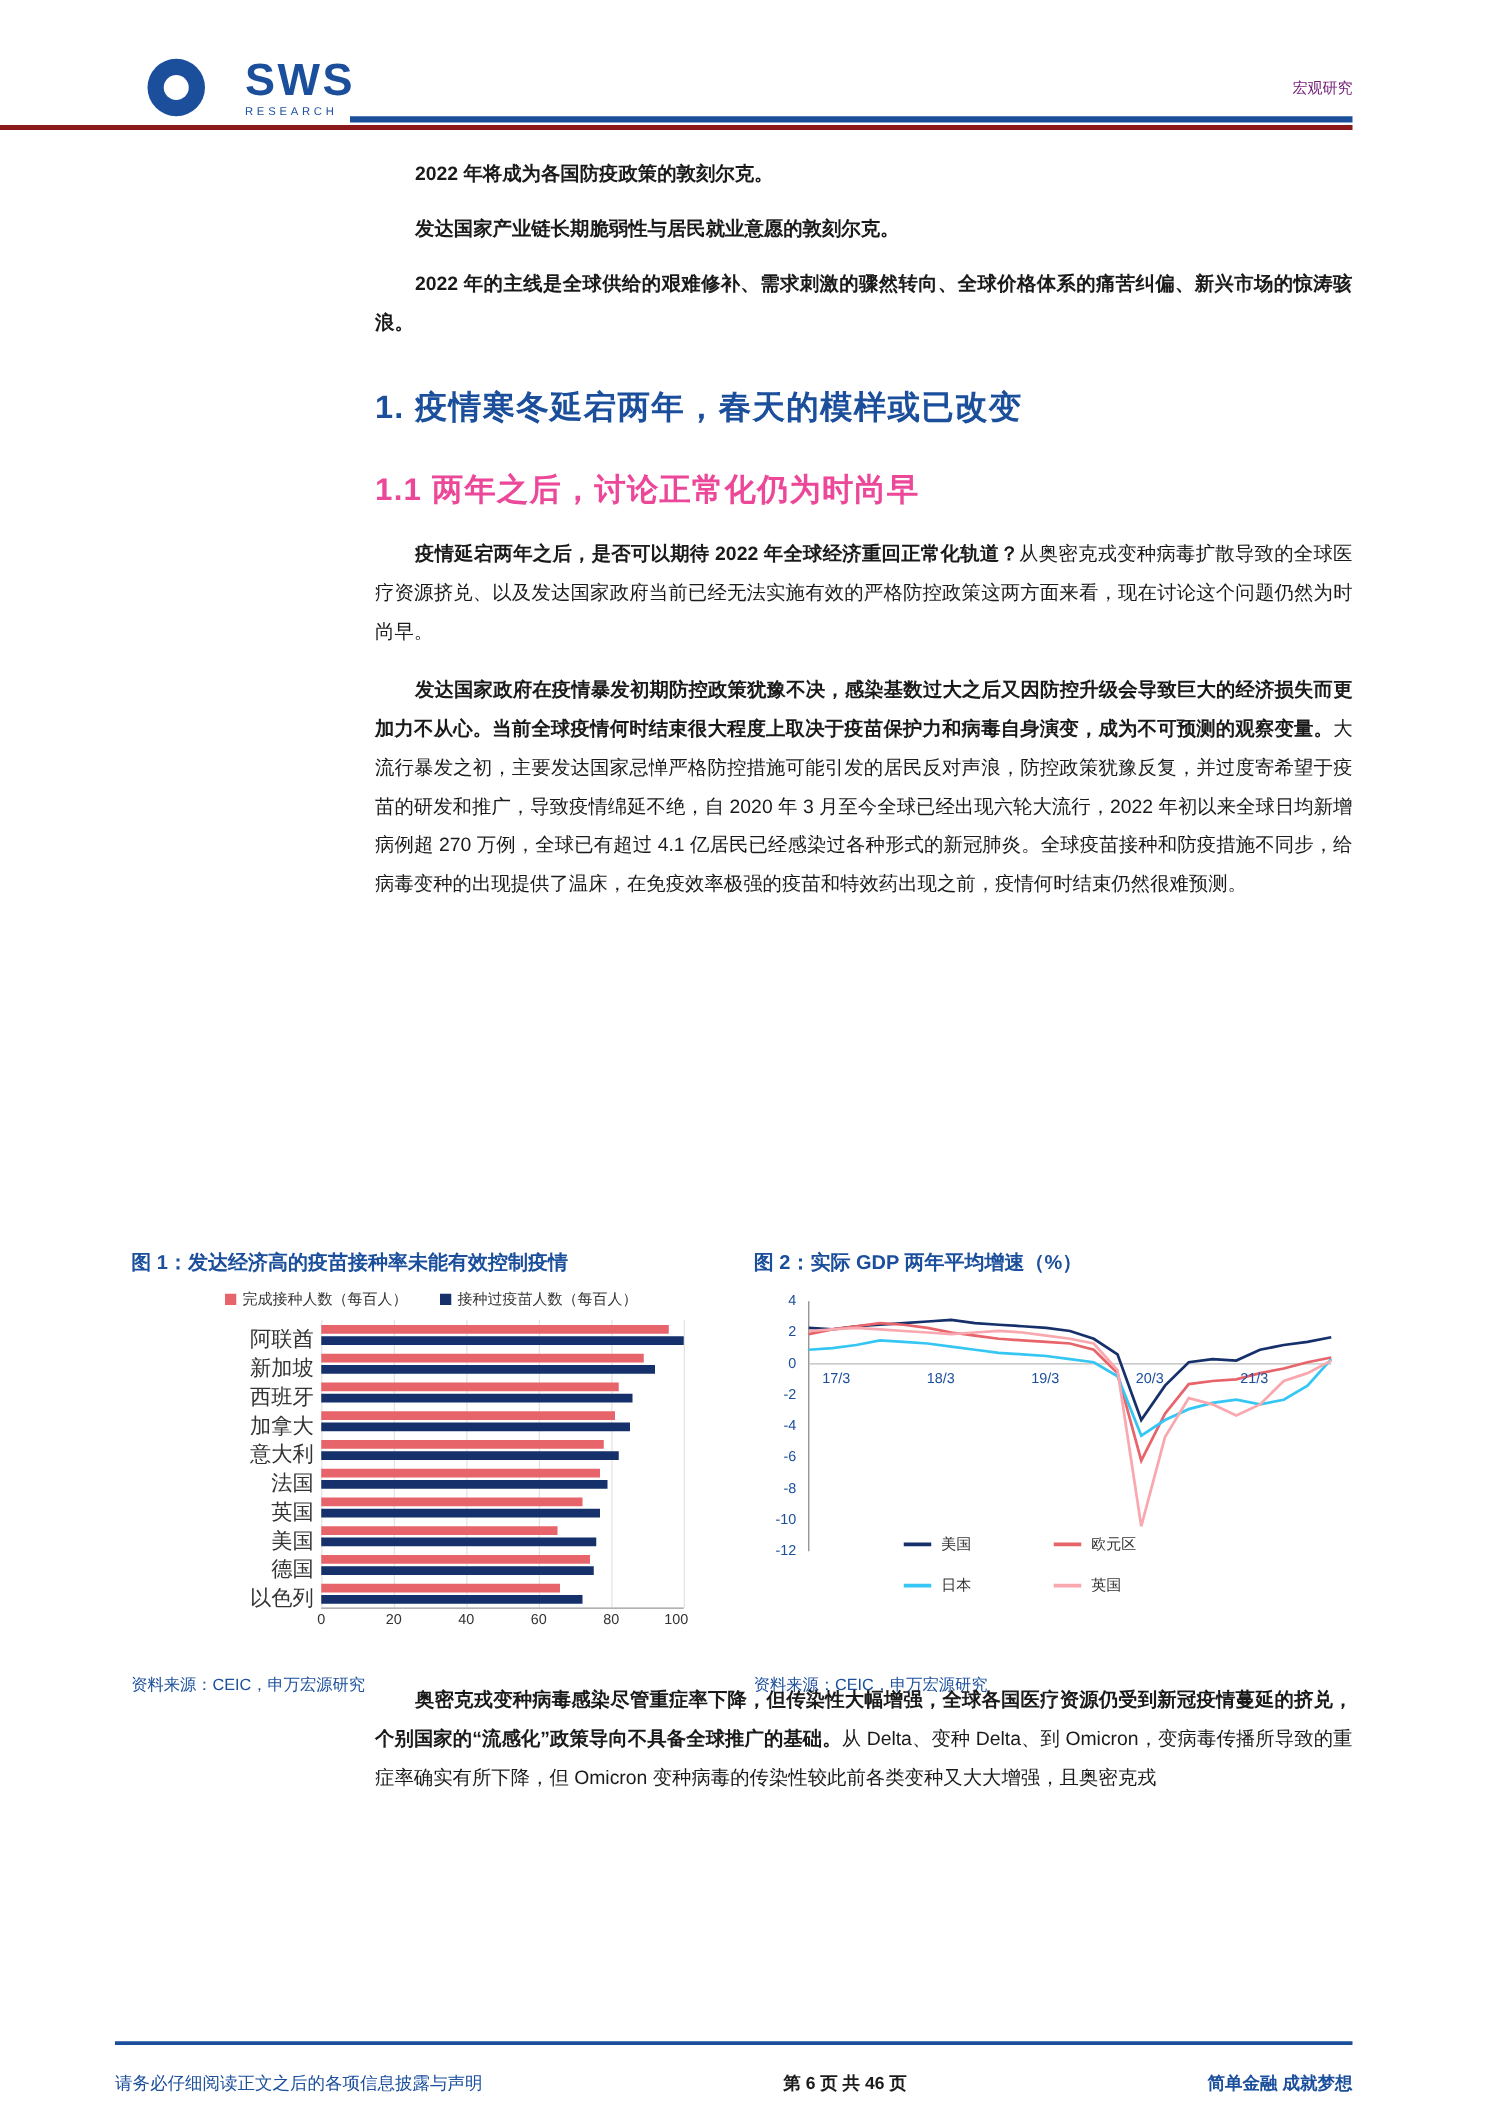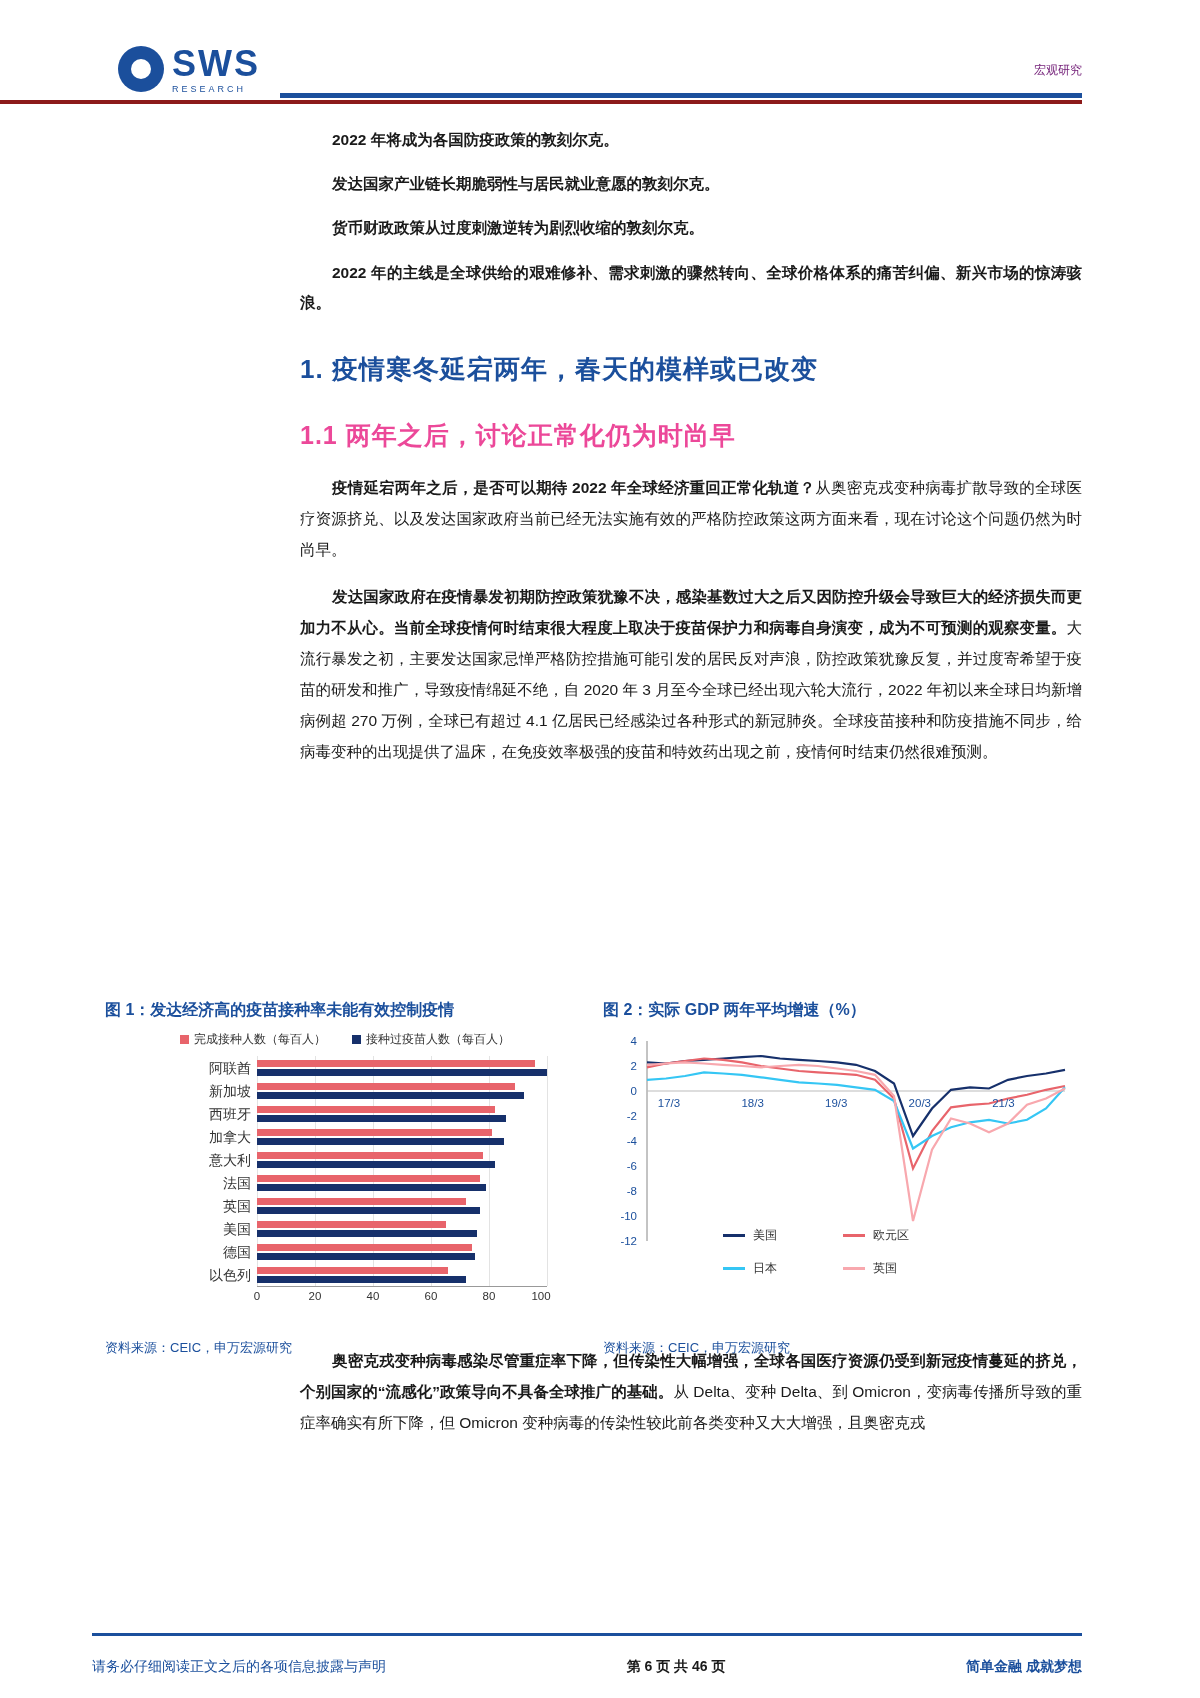--- a/index.html
+++ b/index.html
@@ -15,21 +15,21 @@
     position:relative;
     width:1200px;height:1698px;
     background:#fff;
   }
   
   .header{
     position:absolute;left:0;top:0;width:1200px;height:110px;
   }
   .logo{
     position:absolute;left:118px;top:46px;
-    display:flex;align-items:flex-start;
+    display:flex;align-items:center;gap:24px;
   }
   .logo-mark{
     width:46px;height:46px;border-radius:50%;
     background:#1b4f9c;
     position:relative;
     display:inline-block;
   }
   .logo-mark:after{
     content:"";position:absolute;left:13px;top:13px;
     width:20px;height:20px;border-radius:50%;background:#fff;
@@ -99,21 +99,21 @@
   .fig-src{
     font-size:13px;color:#1b4f9c;margin-top:8px;
   }
   .legend{
     display:flex;justify-content:center;gap:26px;font-size:12px;color:#333;margin-bottom:4px;
   }
   .legend .sw{display:inline-block;width:9px;height:9px;margin-right:5px;vertical-align:middle;}
   
   .barchart{position:relative;width:480px;height:270px;}
   .bc-cat{
-    position:absolute;left:0;width:146px;text-align:right;font-size:14px;color:#333;
+    position:absolute;left:0;width:146px;text-align:right;font-size:17px;color:#333;
   }
   .bar{position:absolute;height:7px;}
   .bar.red{background:#e8646b;}
   .bar.navy{background:#16306b;}
   .bc-axis{
     position:absolute;left:152px;top:234px;width:290px;height:1px;background:#999;
   }
   .bc-tick{position:absolute;top:238px;font-size:11.5px;color:#333;transform:translateX(-50%);}
   .bc-vline{position:absolute;top:4px;width:1px;height:230px;background:#e3e3e3;}
   
@@ -139,21 +139,20 @@
     </div>
     <div class="header-right">宏观研究</div>
     <div class="header-rule-blue"></div>
     <div class="header-rule-red"></div>
   </div>
 
   <div class="content">
 
     <p class="body lead indent">2022 年将成为各国防疫政策的敦刻尔克。</p>
     <p class="body lead indent">发达国家产业链长期脆弱性与居民就业意愿的敦刻尔克。</p>
-    <p class="body lead indent">货币财政政策从过度刺激逆转为剧烈收缩的敦刻尔克。</p>
     <p class="body lead indent">2022 年的主线是全球供给的艰难修补、需求刺激的骤然转向、全球价格体系的痛苦纠偏、新兴市场的惊涛骇浪。</p>
 
     <h2 class="sec">1. 疫情寒冬延宕两年，春天的模样或已改变</h2>
     <h3 class="sub">1.1 两年之后，讨论正常化仍为时尚早</h3>
 
     <p class="para indent"><span class="b">疫情延宕两年之后，是否可以期待 2022 年全球经济重回正常化轨道？</span><span>从奥密克戎变种病毒扩散导致的全球医疗资源挤兑、以及发达国家政府当前已经无法实施有效的严格防控政策这两方面来看，现在讨论这个问题仍然为时尚早。</span></p>
 
     <p class="para indent"><span class="b">发达国家政府在疫情暴发初期防控政策犹豫不决，感染基数过大之后又因防控升级会导致巨大的经济损失而更加力不从心。当前全球疫情何时结束很大程度上取决于疫苗保护力和病毒自身演变，成为不可预测的观察变量。</span><span>大流行暴发之初，主要发达国家忌惮严格防控措施可能引发的居民反对声浪，防控政策犹豫反复，并过度寄希望于疫苗的研发和推广，导致疫情绵延不绝，自 2020 年 3 月至今全球已经出现六轮大流行，2022 年初以来全球日均新增病例超 270 万例，全球已有超过 4.1 亿居民已经感染过各种形式的新冠肺炎。全球疫苗接种和防疫措施不同步，给病毒变种的出现提供了温床，在免疫效率极强的疫苗和特效药出现之前，疫情何时结束仍然很难预测。</span></p>
   </div>
 

